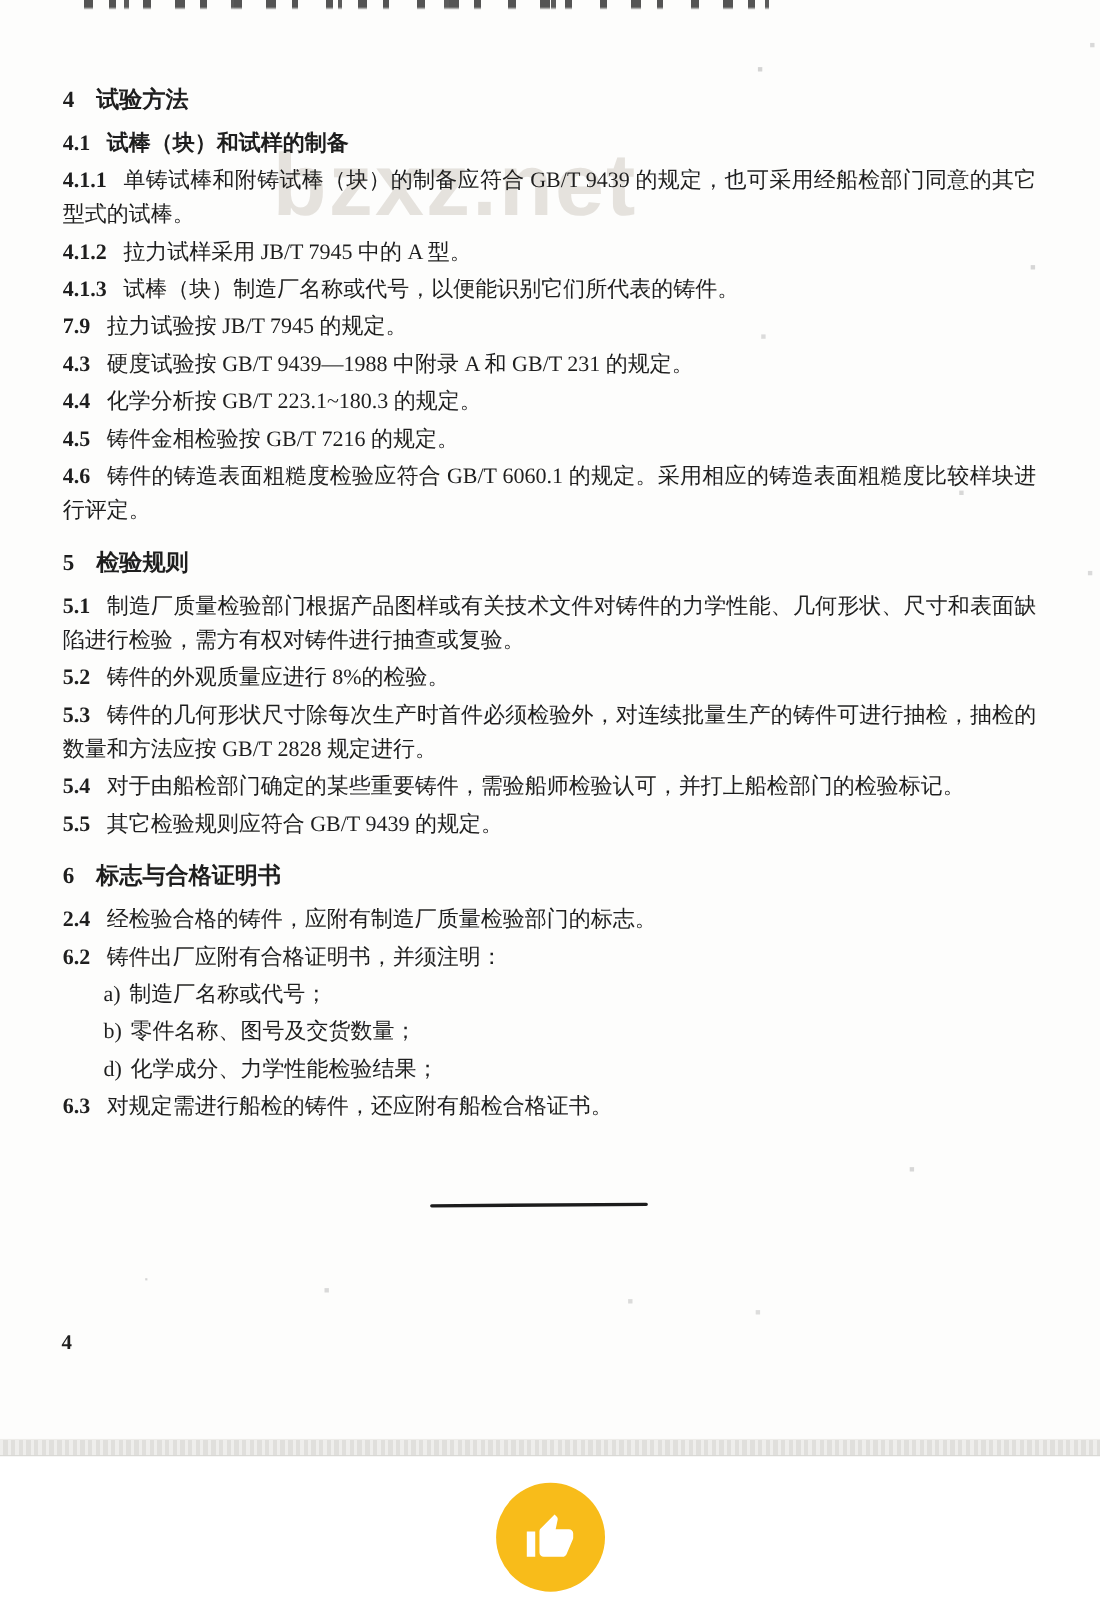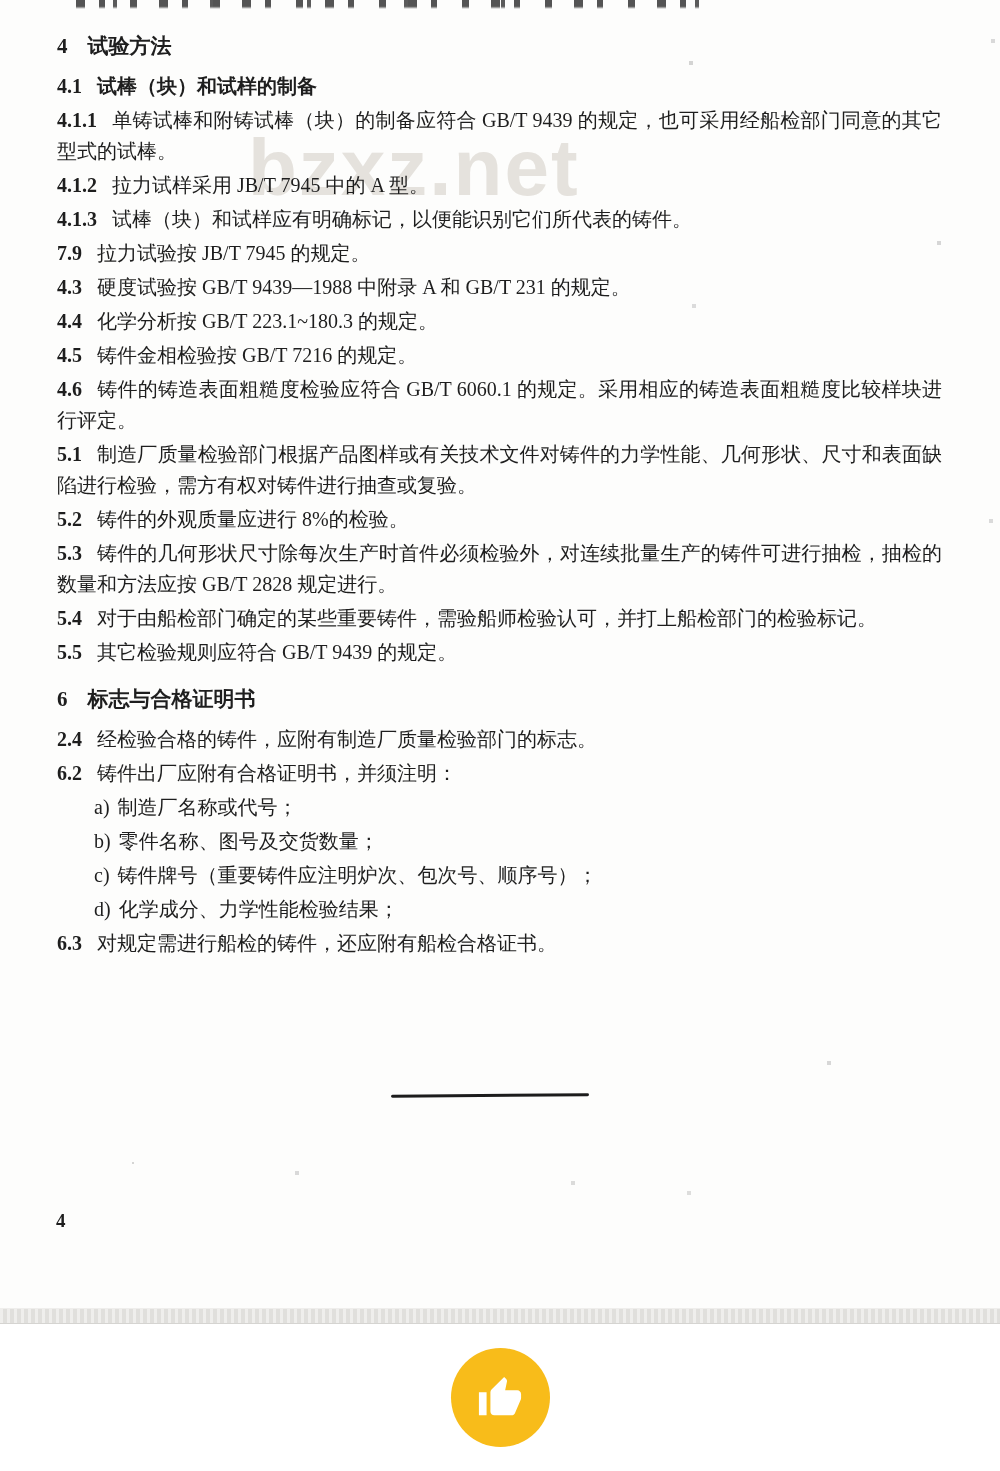--- a/index.html
+++ b/index.html
@@ -24,21 +24,21 @@
     user-select:none;
   }
   .remnant{
     position:absolute;top:0;left:76px;width:624px;height:9px;opacity:.8;z-index:1;
     background-image:
       repeating-linear-gradient(90deg,#2b2b2b 0 9px,transparent 9px 23px,#2b2b2b 23px 29px,transparent 29px 54px,#2b2b2b 54px 61px,transparent 61px 83px),
       repeating-linear-gradient(90deg,transparent 0 37px,#333 37px 41px,transparent 41px 97px);
     -webkit-mask-image:linear-gradient(#000 70%,transparent);
             mask-image:linear-gradient(#000 70%,transparent);
   }
-  .content{position:relative;z-index:2;padding:15px 58px 0 57px;font-size:20px;line-height:31px;text-align:justify;}
+  .content{position:relative;z-index:2;padding:15px 58px 0 57px;font-size:20px;line-height:31px;text-align:justify;margin-top:44px;}
   .clause{margin:3px 0 0;}
   .h1{margin:16px 0 9px;font-weight:700;font-size:21px;}
   .h2{margin:6px 0 2px;font-weight:700;}
   .li{margin:3px 0 0 37px;}
   .num{font-weight:700;margin-right:15px;white-space:nowrap;}
   .h1 .num{margin-right:20px;}
   .li .num{font-weight:400;margin-right:8px;}
   .divider{
     position:absolute;left:391px;top:1094px;width:198px;height:3px;z-index:2;
     background:#1c1c1c;border-radius:2px;transform:rotate(-0.4deg);
@@ -72,37 +72,37 @@
 <div class="page">
   <div class="watermark">bzxz.net</div>
   <div class="remnant"></div>
   <div class="speckles"></div>
 
   <div class="content">
     <p class="h1"><span class="num">4</span><span>试验方法</span></p>
     <p class="h2"><span class="num">4.1</span><span>试棒（块）和试样的制备</span></p>
     <p class="clause"><span class="num">4.1.1</span><span>单铸试棒和附铸试棒（块）的制备应符合 GB/T 9439 的规定，也可采用经船检部门同意的其它型式的试棒。</span></p>
     <p class="clause"><span class="num">4.1.2</span><span>拉力试样采用 JB/T 7945 中的 A 型。</span></p>
-    <p class="clause"><span class="num">4.1.3</span><span>试棒（块）和试样应有明确标记，以便能识别它们所代表的铸件。</span></p>
+    <p class="clause"><span class="num">4.1.3</span><span>试棒（块）制造厂名称或代号，以便能识别它们所代表的铸件。</span></p>
     <p class="clause"><span class="num">7.9</span><span>拉力试验按 JB/T 7945 的规定。</span></p>
     <p class="clause"><span class="num">4.3</span><span>硬度试验按 GB/T 9439—1988 中附录 A 和 GB/T 231 的规定。</span></p>
     <p class="clause"><span class="num">4.4</span><span>化学分析按 GB/T 223.1~180.3 的规定。</span></p>
     <p class="clause"><span class="num">4.5</span><span>铸件金相检验按 GB/T 7216 的规定。</span></p>
     <p class="clause"><span class="num">4.6</span><span>铸件的铸造表面粗糙度检验应符合 GB/T 6060.1 的规定。采用相应的铸造表面粗糙度比较样块进行评定。</span></p>
+    <p class="h1"><span class="num">5</span><span>检验规则</span></p>
     <p class="clause"><span class="num">5.1</span><span>制造厂质量检验部门根据产品图样或有关技术文件对铸件的力学性能、几何形状、尺寸和表面缺陷进行检验，需方有权对铸件进行抽查或复验。</span></p>
     <p class="clause"><span class="num">5.2</span><span>铸件的外观质量应进行 8%的检验。</span></p>
     <p class="clause"><span class="num">5.3</span><span>铸件的几何形状尺寸除每次生产时首件必须检验外，对连续批量生产的铸件可进行抽检，抽检的数量和方法应按 GB/T 2828 规定进行。</span></p>
     <p class="clause"><span class="num">5.4</span><span>对于由船检部门确定的某些重要铸件，需验船师检验认可，并打上船检部门的检验标记。</span></p>
     <p class="clause"><span class="num">5.5</span><span>其它检验规则应符合 GB/T 9439 的规定。</span></p>
     <p class="h1"><span class="num">6</span><span>标志与合格证明书</span></p>
     <p class="clause"><span class="num">2.4</span><span>经检验合格的铸件，应附有制造厂质量检验部门的标志。</span></p>
     <p class="clause"><span class="num">6.2</span><span>铸件出厂应附有合格证明书，并须注明：</span></p>
     <p class="clause li"><span class="num">a)</span><span>制造厂名称或代号；</span></p>
     <p class="clause li"><span class="num">b)</span><span>零件名称、图号及交货数量；</span></p>
-    <p class="clause li"><span class="num">c)</span><span>铸件牌号（重要铸件应注明炉次、包次号、顺序号）；</span></p>
     <p class="clause li"><span class="num">d)</span><span>化学成分、力学性能检验结果；</span></p>
     <p class="clause"><span class="num">6.3</span><span>对规定需进行船检的铸件，还应附有船检合格证书。</span></p>
   </div>
 
   <div class="divider"></div>
   <div class="page-num">4</div>
 </div>
 
 <div class="band"></div>
 

